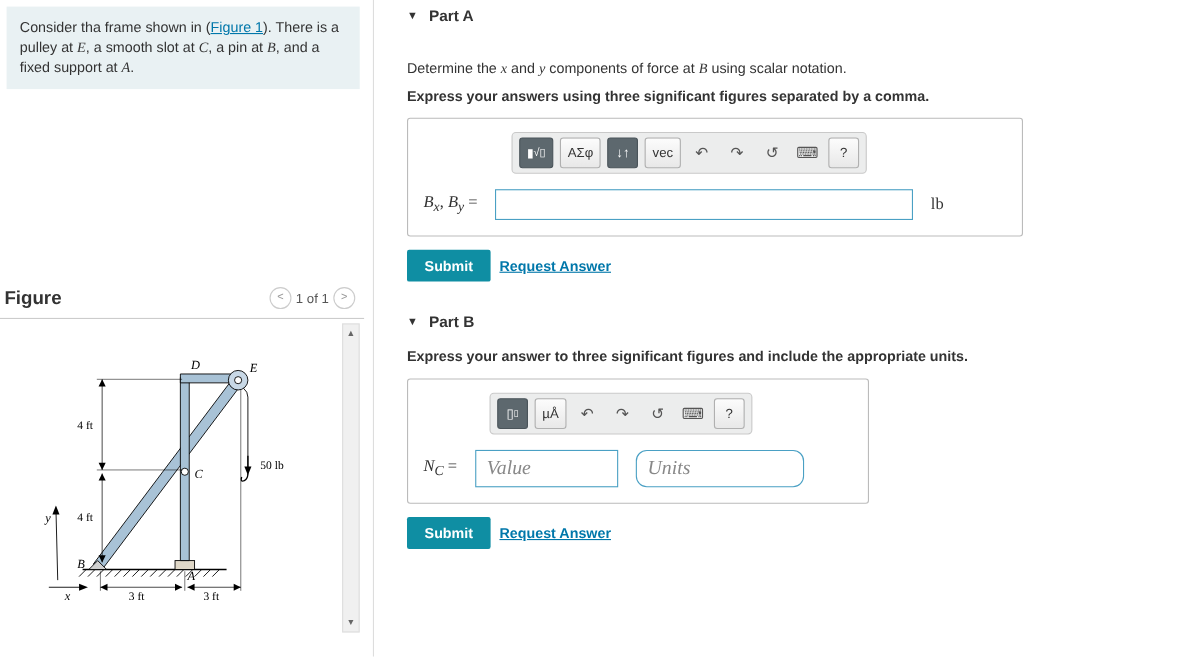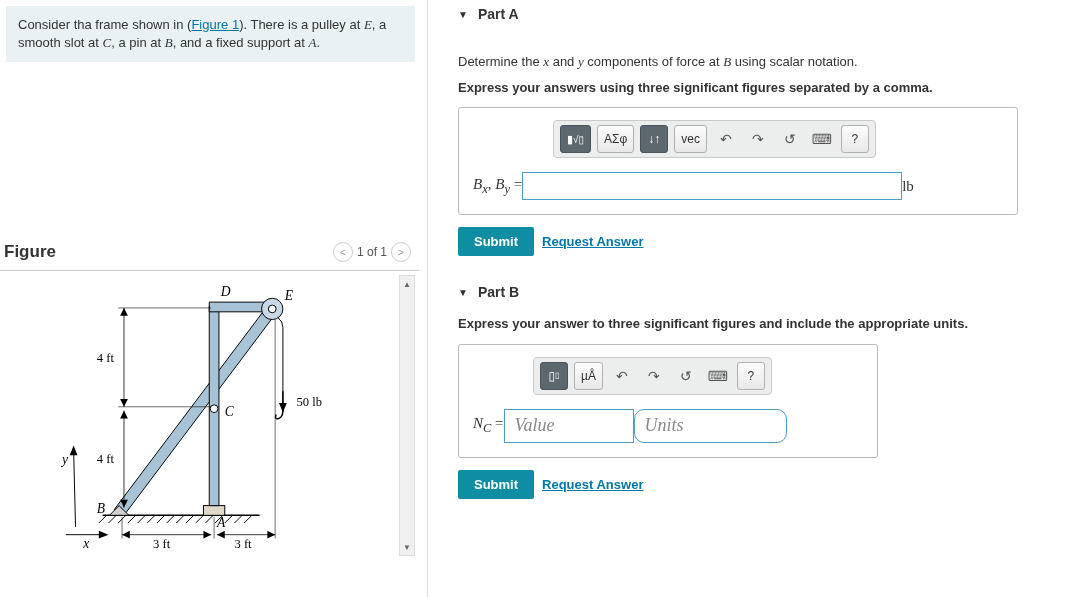--- a/index.html
+++ b/index.html
@@ -5,21 +5,21 @@
   * { box-sizing: border-box; }
   body {
     margin: 0;
     font-family: Arial, Helvetica, sans-serif;
     font-size: 13px;
     color: #333;
     background: #fff;
     width: 1087px;
   }
   .container { display: flex; width: 1087px; height: 597px; }
-  .leftcol { width: 428px; border-right: 1px solid #ddd; padding-right: 8px; }
+  .leftcol { width: 340px; border-right: 1px solid #ddd; padding-right: 8px; }
   .rightcol { flex: 1; padding-left: 30px; padding-top: 6px; }
   .prompt-box {
     background: #e9f1f3;
     padding: 10px 12px;
     margin: 6px 4px 0 6px;
     font-size: 13px;
     line-height: 1.4;
   }
   .prompt-box a { color: #0077aa; text-decoration: underline; }
   .italic { font-style: italic; font-family: 'Times New Roman', serif; }
@@ -79,21 +79,21 @@
   .tb-btn {
     min-width: 28px; height: 28px;
     border: 1px solid #b0b0b0;
     border-radius: 3px;
     background: linear-gradient(#fcfcfc,#e8e8e8);
     display: inline-flex; align-items: center; justify-content: center;
     font-size: 12px; cursor: pointer; padding: 0 6px;
   }
   .tb-btn.dark { background: #5d686e; color: #fff; border-color: #4a545a; }
   .tb-plain { width: 26px; height: 26px; display: inline-flex; align-items: center; justify-content: center; cursor: pointer; color: #555; font-size: 14px; }
-  .input-row { display: flex; align-items: center; margin-top: 14px; gap: 0; }
+  .input-row { display: flex; align-items: center; margin-top: 14px; gap: 16px; }
   .lhs { font-family: 'Times New Roman', serif; font-size: 15px; }
   .answer-input {
     border: 1px solid #4aa0c4;
     height: 28px;
     padding: 2px 6px;
     font-size: 13px;
   }
   .units-lbl { font-family: 'Times New Roman', serif; font-size: 15px; }
   .value-box, .units-box {
     border: 1px solid #4aa0c4;

